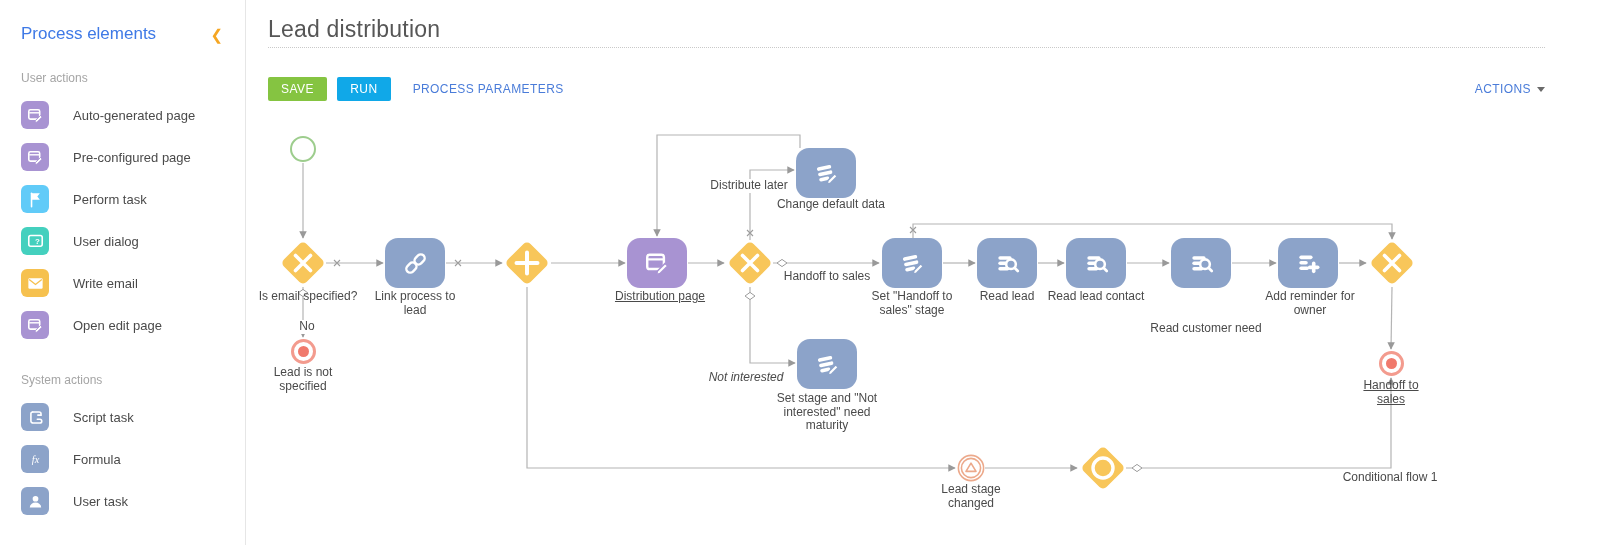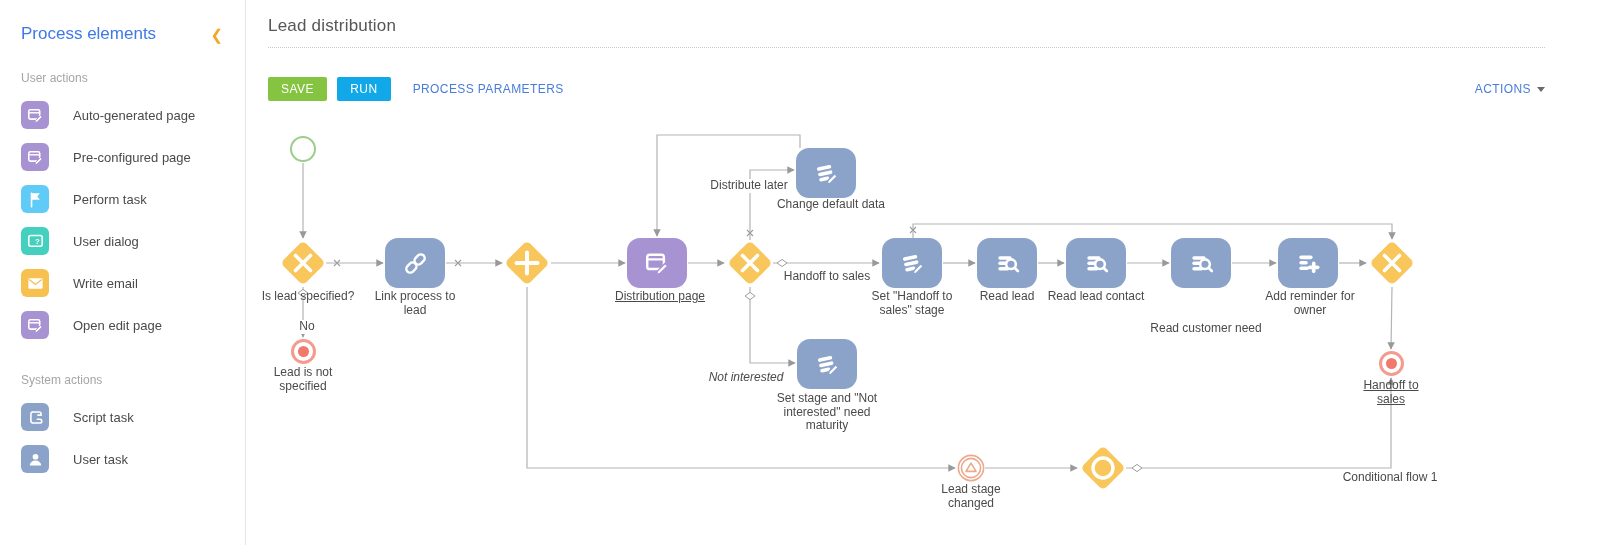--- a/index.html
+++ b/index.html
@@ -16,21 +16,21 @@
   .section-title{color:#a5a5a5;font-size:12px;margin:27px 0 9px 21px}
   .pe-item{display:flex;align-items:center;height:42px;padding-left:21px;cursor:pointer}
   .pe-icon{width:28px;height:28px;border-radius:6px;flex:0 0 28px;
            display:flex;align-items:center;justify-content:center}
   .pe-icon svg{width:19px;height:19px}
   .pe-label{font-size:13px;color:#4a4a4a;margin-left:24px;white-space:nowrap}
 
   
   .title-row{position:absolute;left:268px;right:55px;top:16px;height:31px;
              border-bottom:1px dotted #c9c9c9;z-index:3}
-  .page-title{margin:0;font-size:17px;font-weight:400;color:#565656;letter-spacing:.2px}
+  .page-title{margin:0;font-size:23px;font-weight:400;color:#565656;letter-spacing:.2px}
   .toolbar{position:absolute;left:268px;right:55px;top:77px;display:flex;
            align-items:center;z-index:3}
   .btn{border:none;color:#fff;font-size:12px;letter-spacing:.5px;padding:5px 13px;
        border-radius:2px;font-family:inherit;cursor:pointer}
   .btn-save{background:#85c441;margin-right:10px}
   .btn-run{background:#10a8e8;margin-right:22px}
   .link{color:#4a7cd9;font-size:12px;letter-spacing:.4px;text-decoration:none;cursor:pointer}
   .actions{margin-left:auto;display:flex;align-items:center;gap:6px;color:#4a7cd9;
            font-size:12px;letter-spacing:.4px;cursor:pointer}
   .caret{width:0;height:0;border-left:4px solid transparent;border-right:4px solid transparent;
@@ -127,20 +127,28 @@
       </div>
       <div class="section-title">System actions</div>
       <div class="pe-item">
         <span class="pe-icon" style="background: rgb(140, 163, 201);">
           <svg viewBox="0 0 24 24">
             <path d="M8.5 5h8a2.5 2.5 0 0 1 2.5 2.5V9h-4" fill="none" stroke="#fff" stroke-width="2" stroke-linecap="round"></path>
             <path d="M8.5 5A2.3 2.3 0 0 0 6.2 7.3v9a2.7 2.7 0 0 0 2.7 2.7h8.6a2.4 2.4 0 0 0 0-4.8h-3.2" fill="none" stroke="#fff" stroke-width="2" stroke-linecap="round"></path>
           </svg>
         </span>
         <span class="pe-label">Script task</span>
+      </div>
+      <div class="pe-item">
+        <span class="pe-icon" style="background: rgb(140, 163, 201);">
+          <svg viewBox="0 0 24 24">
+            <text x="12" y="16.6" text-anchor="middle" font-size="13" font-style="italic" font-family="'Liberation Serif',serif" fill="#fff">fx</text>
+          </svg>
+        </span>
+        <span class="pe-label">Formula</span>
       </div>
       <div class="pe-item">
         <span class="pe-icon" style="background: rgb(140, 163, 201);">
           <svg viewBox="0 0 24 24">
             <circle cx="12" cy="8.5" r="3.6" fill="#fff"></circle>
             <path d="M4.8 19.6a7.2 6.2 0 0 1 14.4 0z" fill="#fff"></path>
           </svg>
         </span>
         <span class="pe-label">User task</span>
       </div>
@@ -197,21 +205,21 @@
       <path d="M298 293L303 289.4L308 293L303 296.6Z" fill="#fff" stroke="#9d9d9d" stroke-width="1"></path>
       <path d="M1132 468L1137 464.4L1142 468L1137 471.6Z" fill="#fff" stroke="#9d9d9d" stroke-width="1"></path>
     </svg>
     <div class="evt-start" style="left: 290px; top: 136px; border: 2px solid rgb(157, 205, 141);"></div>
     <div class="gw" style="left: 280px; top: 240px;">
       <span class="gw-shape" style="background:#f8c65a;display:block"></span>
       <svg viewBox="0 0 46 46">
         <path d="M15.5 15.5L30.5 30.5M30.5 15.5L15.5 30.5" stroke="#fff" stroke-width="3.6" stroke-linecap="round"></path>
       </svg>
     </div>
-    <div class="n-label" style="left: 308px; top: 290px;">Is lead specified?</div>
+    <div class="n-label" style="left: 308px; top: 290px;">Is email specified?</div>
     <div class="evt-end" style="left: 290.5px; top: 338.5px; border: 3px solid rgb(243, 155, 142);">
       <i style="background:#f0796c"></i>
     </div>
     <div class="n-label" style="left: 303px; top: 366px;">Lead is not
 specified</div>
     <div class="node-task" style="left: 385px; top: 238px; background: rgb(140, 163, 201);">
       <span style="display:flex">
         <svg viewBox="0 0 24 24">
           <g transform="rotate(-45 12 12)" fill="none" stroke="#fff" stroke-width="2">
             <rect x="2.6" y="8.8" width="9.2" height="6.4" rx="3.2"></rect>

